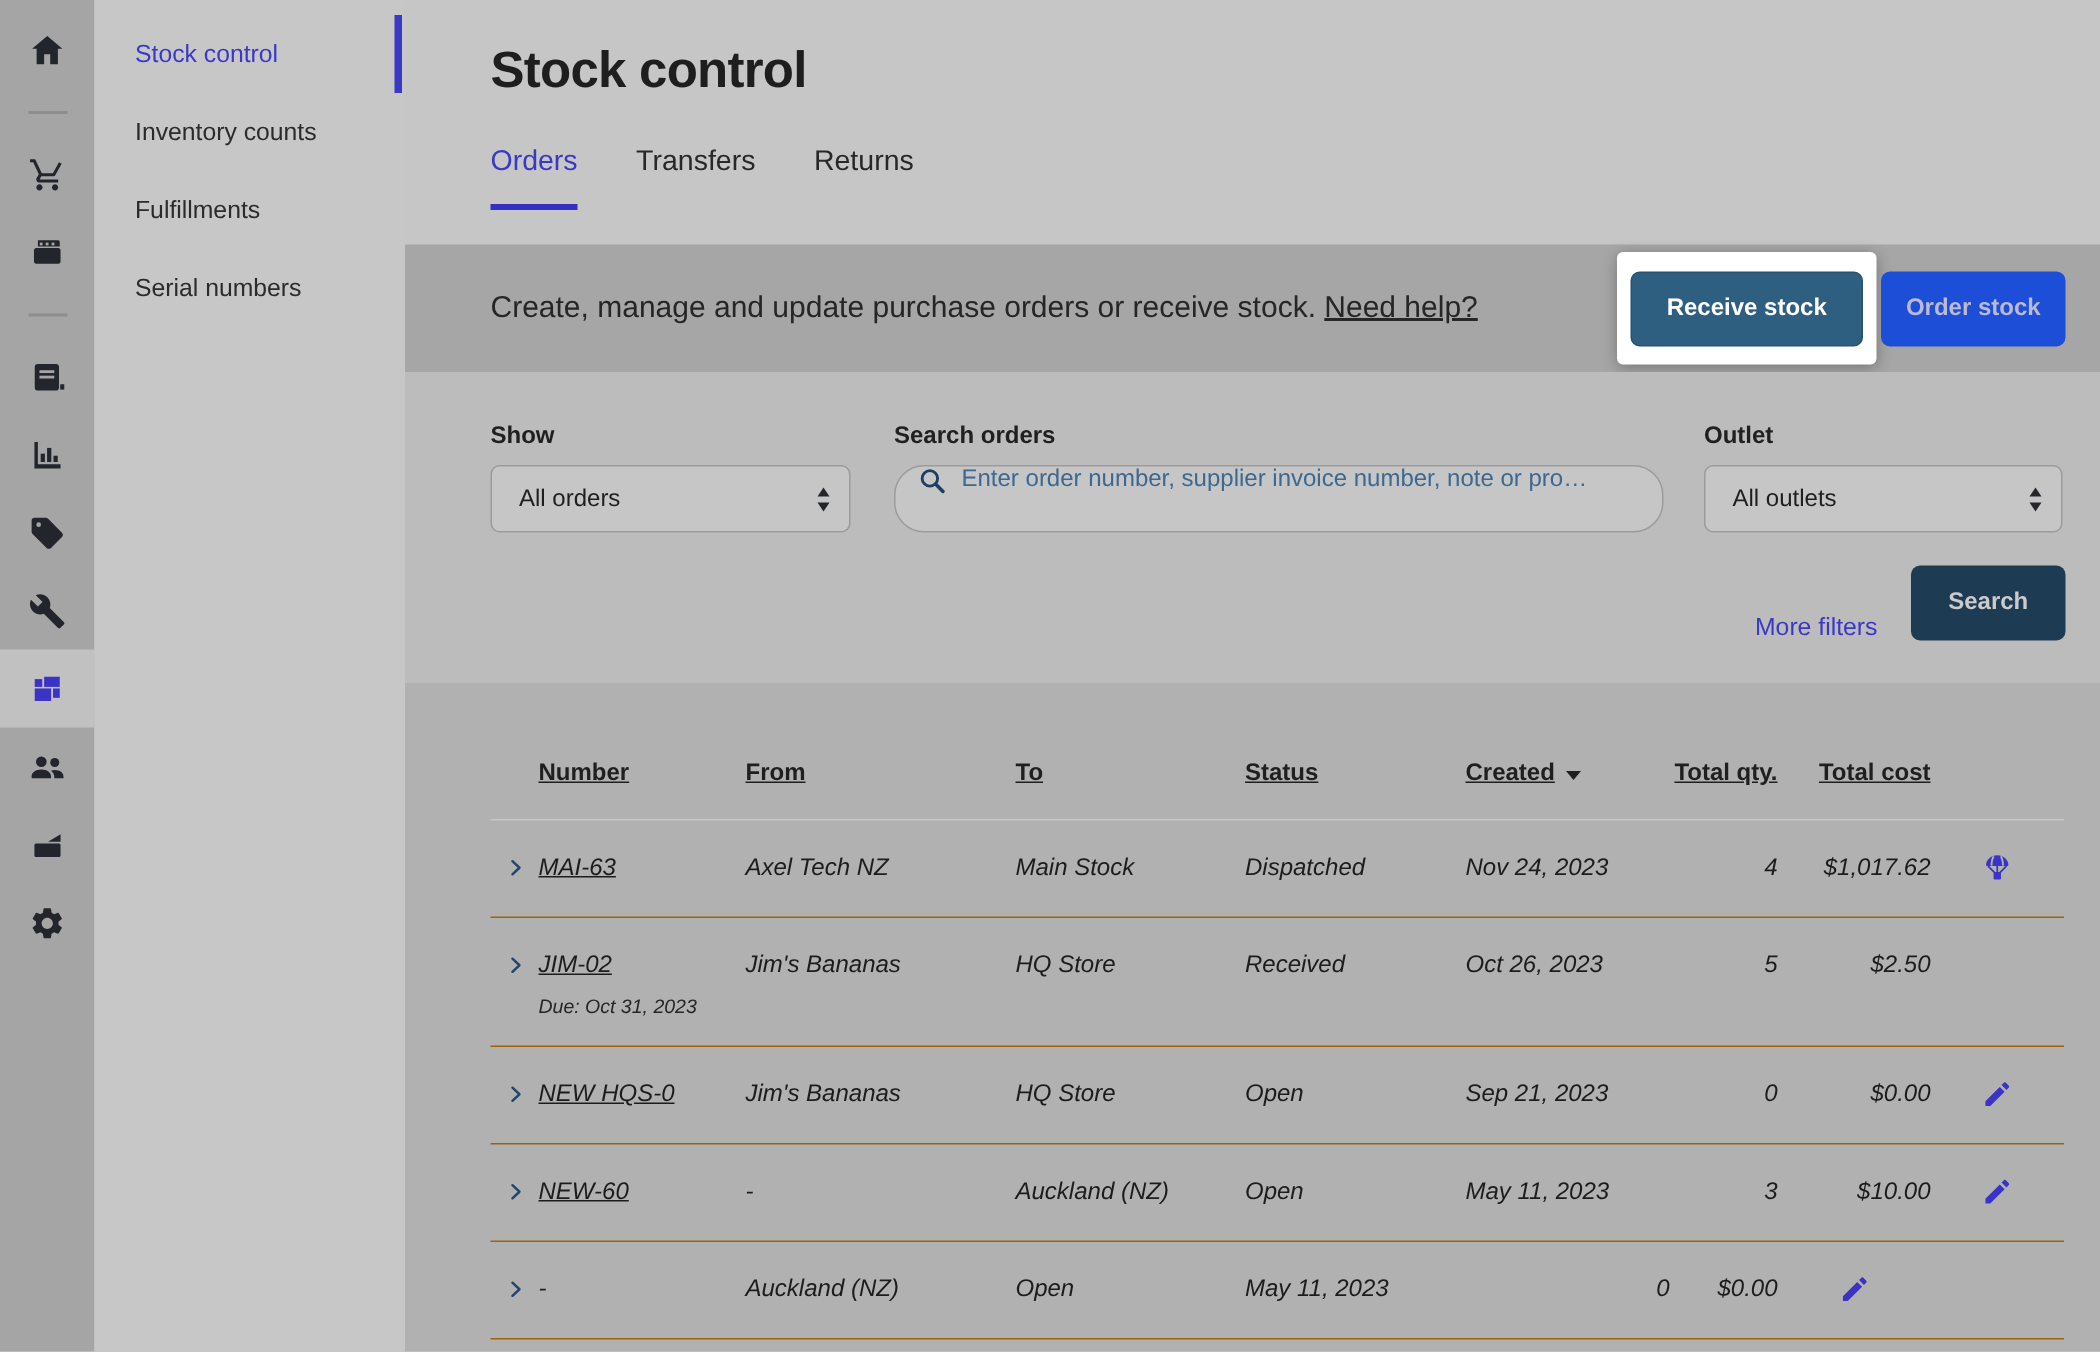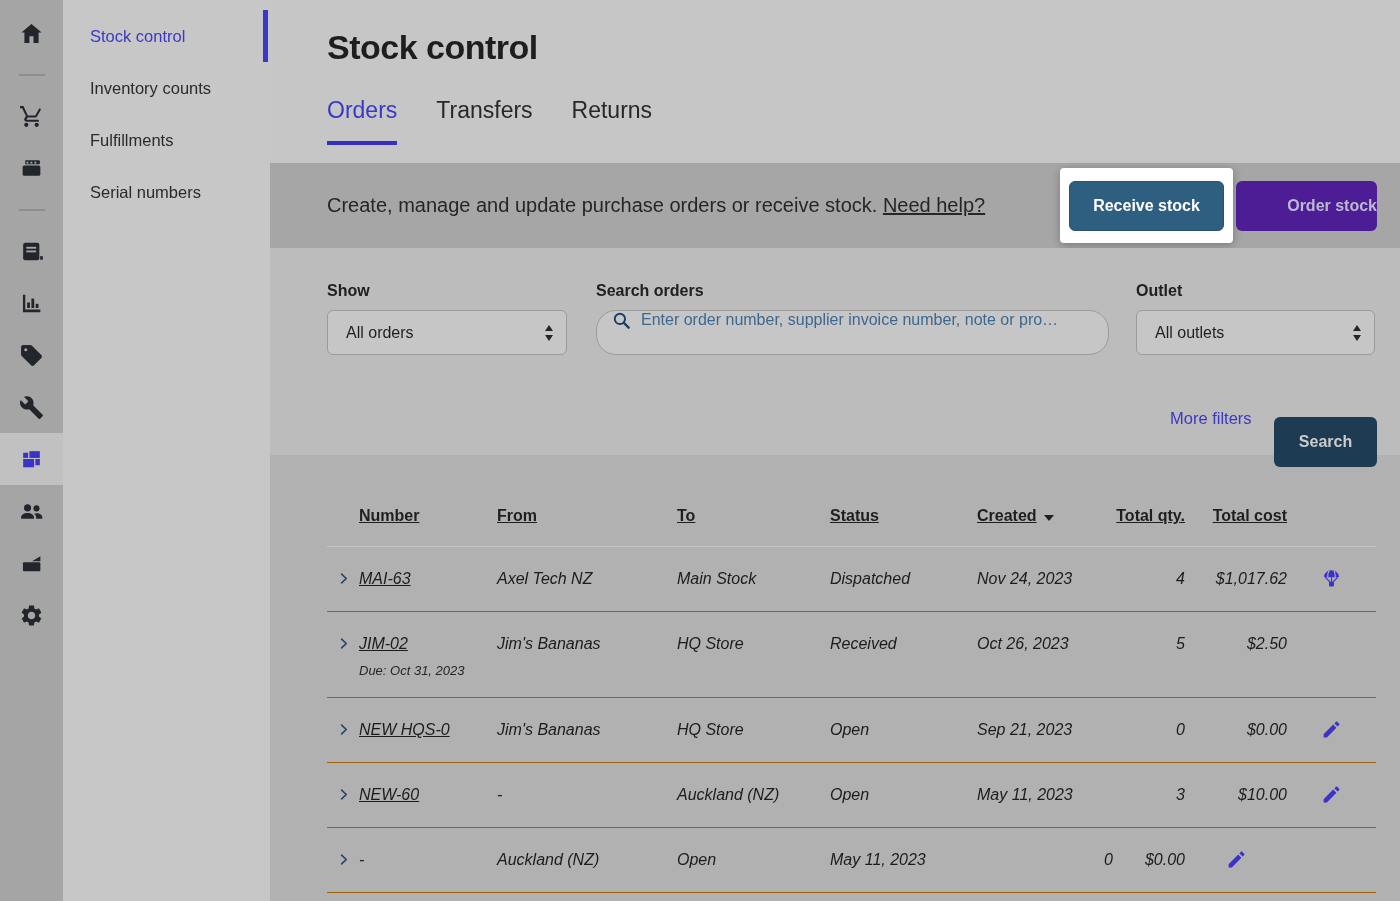--- a/index.html
+++ b/index.html
@@ -24,48 +24,48 @@
   .menu-item { height:52px; display:flex; align-items:center; padding-left:27px; font-size:16.5px; color:#2b2b2b; cursor:pointer; }
   .menu-item.active { color:#3c38c6; }
   .active-bar { position:absolute; right:2px; top:10px; width:5px; height:52px; background:#3c38c6; }
 
   
   .main { flex:1; display:flex; flex-direction:column; min-width:0; }
 
   .main-top { height:163px; background:#c6c6c6; padding-left:57px; flex:none; }
   .page-title { padding-top:28px; font-size:34px; font-weight:bold; letter-spacing:-0.5px; color:#1e1e1e; line-height:38px; }
   .tabs { display:flex; gap:39px; margin-top:31px; }
-  .tab { font-size:23px; color:#282828; padding-bottom:17px; cursor:pointer; border-bottom:4px solid transparent; }
+  .tab { font-size:19px; color:#282828; padding-bottom:17px; cursor:pointer; border-bottom:4px solid transparent; }
   .tab.active { color:#3c38c6; border-bottom-color:#3531c0; }
 
   
   .banner { height:85px; background:#a6a6a6; flex:none; display:flex; align-items:center; }
   .banner-text { margin-left:57px; font-size:20px; color:#262626; }
   .banner-text a { color:#262626; text-decoration:underline; cursor:pointer; }
   .spotlight { margin-left:auto; width:173px; height:75px; background:#ffffff; border-radius:4px;
                display:flex; align-items:center; justify-content:center;
                box-shadow:0 2px 10px rgba(0,0,0,0.28); }
   .btn { border:none; border-radius:6px; font-family:inherit; font-size:16px; font-weight:bold; cursor:pointer; }
   .btn-receive { width:155px; height:50px; background:#2f5f80; border:1px solid #27536f; color:#ffffff; }
-  .btn-order { width:141px; height:50px; background:#4c1d95; color:#bcb9d2; margin-left:3px; margin-right:23px;text-align:right; }
+  .btn-order { width:123px; height:50px; background:#1d4ed8; color:#bcb9d2; margin-left:3px; margin-right:23px; }
 
   
   .filters { height:207px; background:#bcbcbc; flex:none; position:relative; font-size:16px; }
   .flabel { position:absolute; top:34px; font-weight:bold; color:#202020; }
   .fld { position:absolute; top:62px; height:45px; background:#c6c6c6; border:1px solid #9b9b9b; border-radius:6px; }
   .select { display:flex; align-items:center; padding-left:18px; color:#1f1f1f; cursor:pointer;text-align:right; }
   .arrows { position:absolute; right:13px; top:50%; transform:translateY(-50%); display:flex; flex-direction:column; align-items:center; }
   .arr-up { width:0; height:0; border-left:4.5px solid transparent; border-right:4.5px solid transparent; border-bottom:6px solid #24262a; margin-bottom:4px; }
   .arr-down { width:0; height:0; border-left:4.5px solid transparent; border-right:4.5px solid transparent; border-top:6px solid #24262a; }
   .searchbox { display:flex; align-items:flex-start; padding-left:15px;border-radius:20px; }
   .searchbox svg { width:19px; height:19px; flex:none; }
   .searchbox input { flex:1; border:none; outline:none; background:transparent; font-family:inherit; font-size:16px; margin-left:10px; color:#1f1f1f; min-width:0; }
   .searchbox input::placeholder { color:#3d6890; opacity:1; }
   .more-filters { position:absolute; left:900px; top:146px; font-size:16.5px; color:#3c38c6; text-decoration:none; cursor:pointer;margin-top:15px; }
-  .btn-search { position:absolute; left:1004px; top:129px; width:103px; height:50px; background:#1d3b52; color:#cbcbcb;margin-top:40px; }
+  .btn-search { position:absolute; left:1004px; top:129px; width:103px; height:50px; background:#1d3b52; color:#cbcbcb; }
 
   
   .tablepanel { flex:1; background:#b1b1b1; padding:42px 24px 0 57px; min-height:0; }
   .grid { display:grid; grid-template-columns:32px 138px 180px 153px 147px 136px 72px 102px 1fr; }
   .thead { height:50px; border-bottom:1px solid #c6c6c6; padding-top:10px; font-weight:bold; color:#1f1f1f; font-size:16px; }
   .th-label { text-decoration:underline; cursor:pointer; }
   .th.right { text-align:right; }
   .sort-arrow { display:inline-block; width:0; height:0; border-left:5px solid transparent; border-right:5px solid transparent; border-top:6px solid #1f1f1f; margin-left:7px; }
   .tr { height:65px; border-bottom:1px solid #a16207; padding-top:21px; font-size:16px; color:#1c1c1c;font-style:italic; }
   .tr.tall { height:86px; }

